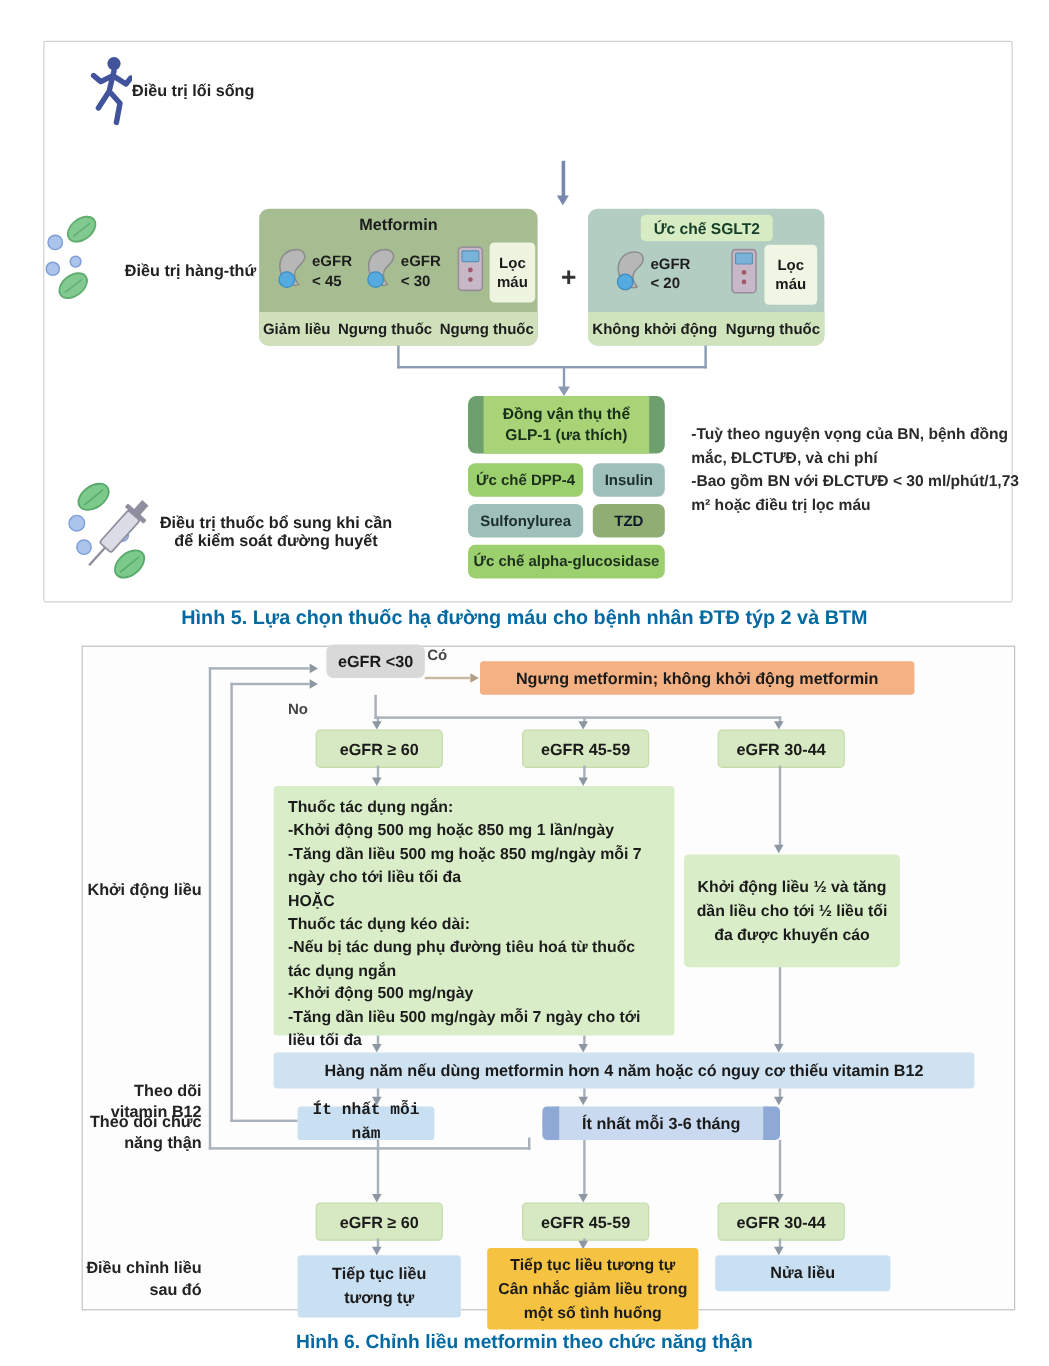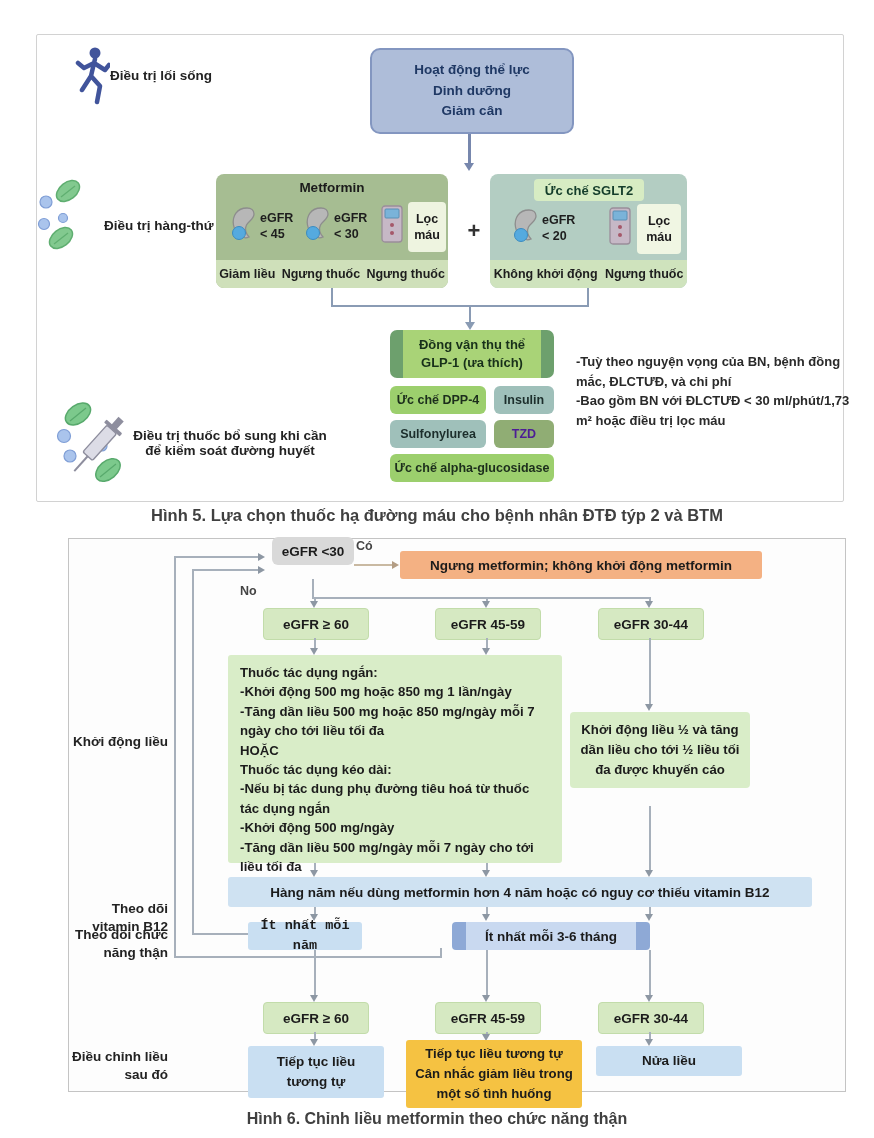--- a/index.html
+++ b/index.html
@@ -23,23 +23,23 @@
   .metbox{background:#a6bd92;border-radius:8px;}
   .sgltbox{background:#b3cdc2;border-radius:8px;}
   .stripe{position:absolute;left:0;right:0;bottom:0;height:28px;background:#cfe0ba;border-radius:0 0 8px 8px;display:flex;align-items:center;justify-content:space-around;font-weight:700;font-size:12.5px;color:#1d1d1d;}
   .locmau{background:#eef4e0;border-radius:4px;font-weight:700;font-size:12.5px;line-height:1.3;}
   .egfrlbl{font-weight:700;font-size:12.5px;line-height:1.3;color:#1d1d1d;}
   .hdrcell{background:#d7ecc3;border-radius:4px;font-weight:700;font-size:13px;color:#143d2a;}
   .glp1outer{background:#6da06d;border-radius:7px;padding:0 13px;}
   .glp1inner{width:100%;height:100%;background:#a9d377;display:flex;align-items:center;justify-content:center;text-align:center;font-weight:700;font-size:13px;color:#18301a;line-height:1.4;}
   .drug-green{background:#9ccf6d;border-radius:6px;font-weight:700;font-size:12.5px;color:#1c2e1c;}
   .drug-teal{background:#9fc0ba;border-radius:6px;font-weight:700;font-size:12.5px;color:#1c2e2c;}
-  .drug-sage{background:#90ad74;border-radius:6px;font-weight:700;font-size:12.5px;color:#4c1d95;}
+  .drug-sage{background:#90ad74;border-radius:6px;font-weight:700;font-size:12.5px;color:#0f172a;}
   .notes{font-size:13px;font-weight:600;line-height:1.5;color:#2a2a2a;}
-  .caption{position:absolute;left:0;width:874px;text-align:center;font-weight:700;font-size:16.5px;color:#404040;}
+  .caption{position:absolute;left:0;width:874px;text-align:center;font-weight:700;font-size:16.5px;color:#0369a1;}
   
   .greybox{background:#d9d9d9;border-radius:6px;font-weight:700;font-size:13.5px;}
   .orangebox{background:#f4b183;border-radius:3px;font-weight:700;font-size:13.5px;}
   .gbox{background:#d6e9c2;border:1px solid #c2dcaa;border-radius:4px;font-weight:700;font-size:13.5px;}
   .bigbox{background:#d9edc8;border-radius:3px;font-weight:600;font-size:13.2px;line-height:1.47;color:#1c1c1c;padding:8px 12px;box-sizing:border-box;}
   .halfbox{background:#d9edc8;border-radius:4px;font-weight:600;font-size:13.2px;line-height:1.5;padding:6px 8px;box-sizing:border-box;}
   .bluebar{background:#cfe2f2;border-radius:3px;font-weight:600;font-size:13.5px;}
   .bluebox{background:#c9dff2;border-radius:3px;font-weight:600;font-size:13.5px;line-height:1.45;}
   .capbox{background:#c9d9f0;font-weight:700;font-size:13.5px;position:absolute;display:flex;align-items:center;justify-content:center;border-radius:4px;}
   .cap{position:absolute;top:0;bottom:0;width:14px;background:#8ea9d6;}
@@ -53,23 +53,20 @@
 <div id="stage">
 
   <div class="frame5"></div>
 
   <svg class="abs" style="left:74px;top:46px;" width="36" height="64" viewBox="0 0 36 64">
     <circle cx="21" cy="7" r="5.5" fill="#41549b"></circle>
     <path d="M21 13 L17 30 L8 44 M17 30 L26 40 L23 56 M20 17 L31 24 L35 19 M20 17 L10 22 L4 17" stroke="#41549b" stroke-width="4.5" fill="none" stroke-linecap="round" stroke-linejoin="round"></path>
   </svg>
   <div class="abs sidelbl" style="left:110px;top:68px;">Điều trị lối sống</div>
 
-  <div class="abs topbox cflex pre" style="left:370px;top:48px;width:200px;height:82px;">Hoạt động thể lực
-Dinh dưỡng
-Giảm cân</div>
   <div class="vl5" style="left:468px;top:134px;height:30px;"></div>
   <div class="ad5" style="left:464px;top:163px;"></div>
 
   <svg class="abs" style="left:36px;top:176px;" width="50" height="76" viewBox="0 0 50 76">
     <ellipse cx="32" cy="15" rx="13" ry="8.5" transform="rotate(-38 32 15)" fill="#82c98f" stroke="#5fae70" stroke-width="1.5"></ellipse>
     <line x1="25" y1="21" x2="39" y2="10" stroke="#5fae70" stroke-width="1.2"></line>
     <circle cx="10" cy="26" r="6" fill="#aac4ec" stroke="#7f9ed6" stroke-width="1.2"></circle>
     <circle cx="8" cy="48" r="5.5" fill="#aac4ec" stroke="#7f9ed6" stroke-width="1.2"></circle>
     <circle cx="27" cy="42" r="4.5" fill="#aac4ec" stroke="#7f9ed6" stroke-width="1.2"></circle>
     <ellipse cx="25" cy="62" rx="13" ry="8.5" transform="rotate(-38 25 62)" fill="#82c98f" stroke="#5fae70" stroke-width="1.5"></ellipse>
@@ -209,21 +206,21 @@
   <div class="ad" style="left:645px;top:704px;"></div>
 
   <div class="abs bigbox pre" style="left:228px;top:655px;width:334px;height:208px;">Thuốc tác dụng ngắn:
 -Khởi động 500 mg hoặc 850 mg 1 lần/ngày
 -Tăng dần liều 500 mg hoặc 850 mg/ngày mỗi 7 ngày cho tới liều tối đa
 HOẶC
 Thuốc tác dụng kéo dài:
 -Nếu bị tác dung phụ đường tiêu hoá từ thuốc tác dụng ngắn
 -Khởi động 500 mg/ngày
 -Tăng dần liều 500 mg/ngày mỗi 7 ngày cho tới liều tối đa</div>
-  <div class="abs halfbox cflex" style="left:570px;top:712px;width:180px;height:76px;">
+  <div class="abs halfbox cflex" style="left:570px;top:712px;width:180px;height:94px;">
     <span class="pre">Khởi động liều ½ và tăng dần liều cho tới ½ liều tối đa được khuyến cáo</span>
   </div>
   <div class="leftlbl" style="top:733px;">Khởi động liều</div>
 
   <div class="vl" style="left:314px;top:863px;height:8px;"></div>
   <div class="ad" style="left:310px;top:870px;"></div>
   <div class="vl" style="left:486px;top:863px;height:8px;"></div>
   <div class="ad" style="left:482px;top:870px;"></div>
   <div class="vl" style="left:649px;top:806px;height:65px;"></div>
   <div class="ad" style="left:645px;top:870px;"></div>

